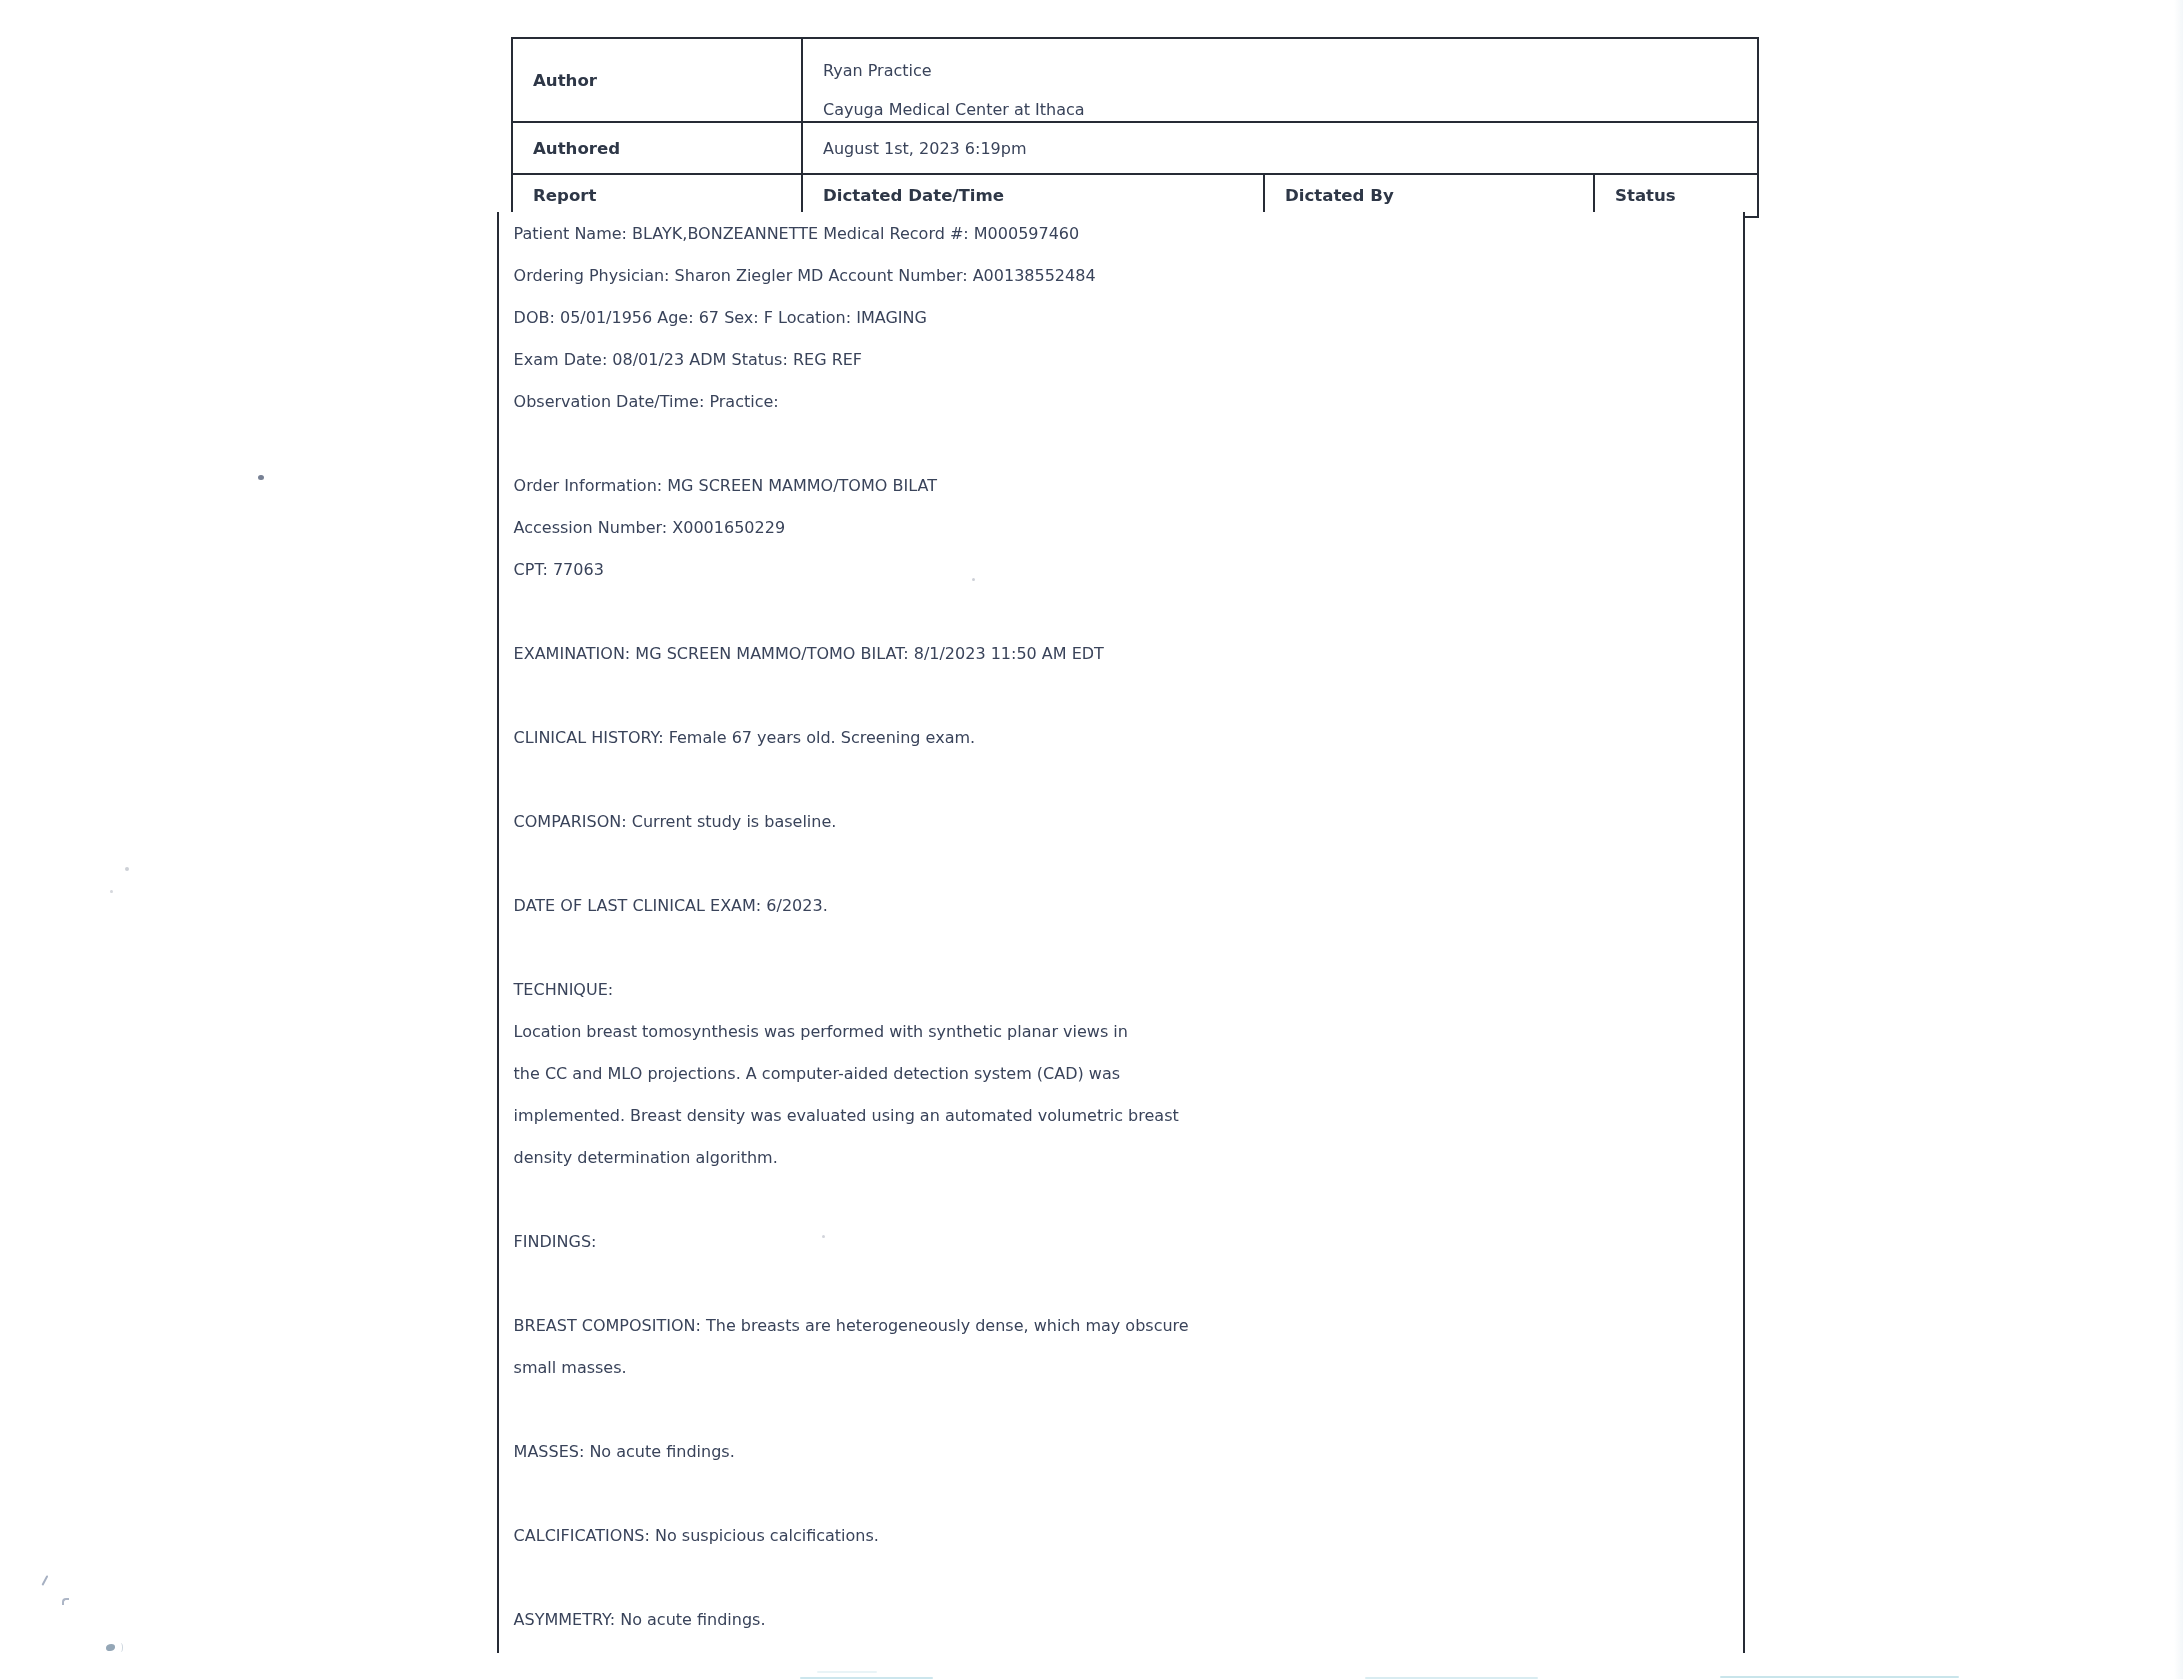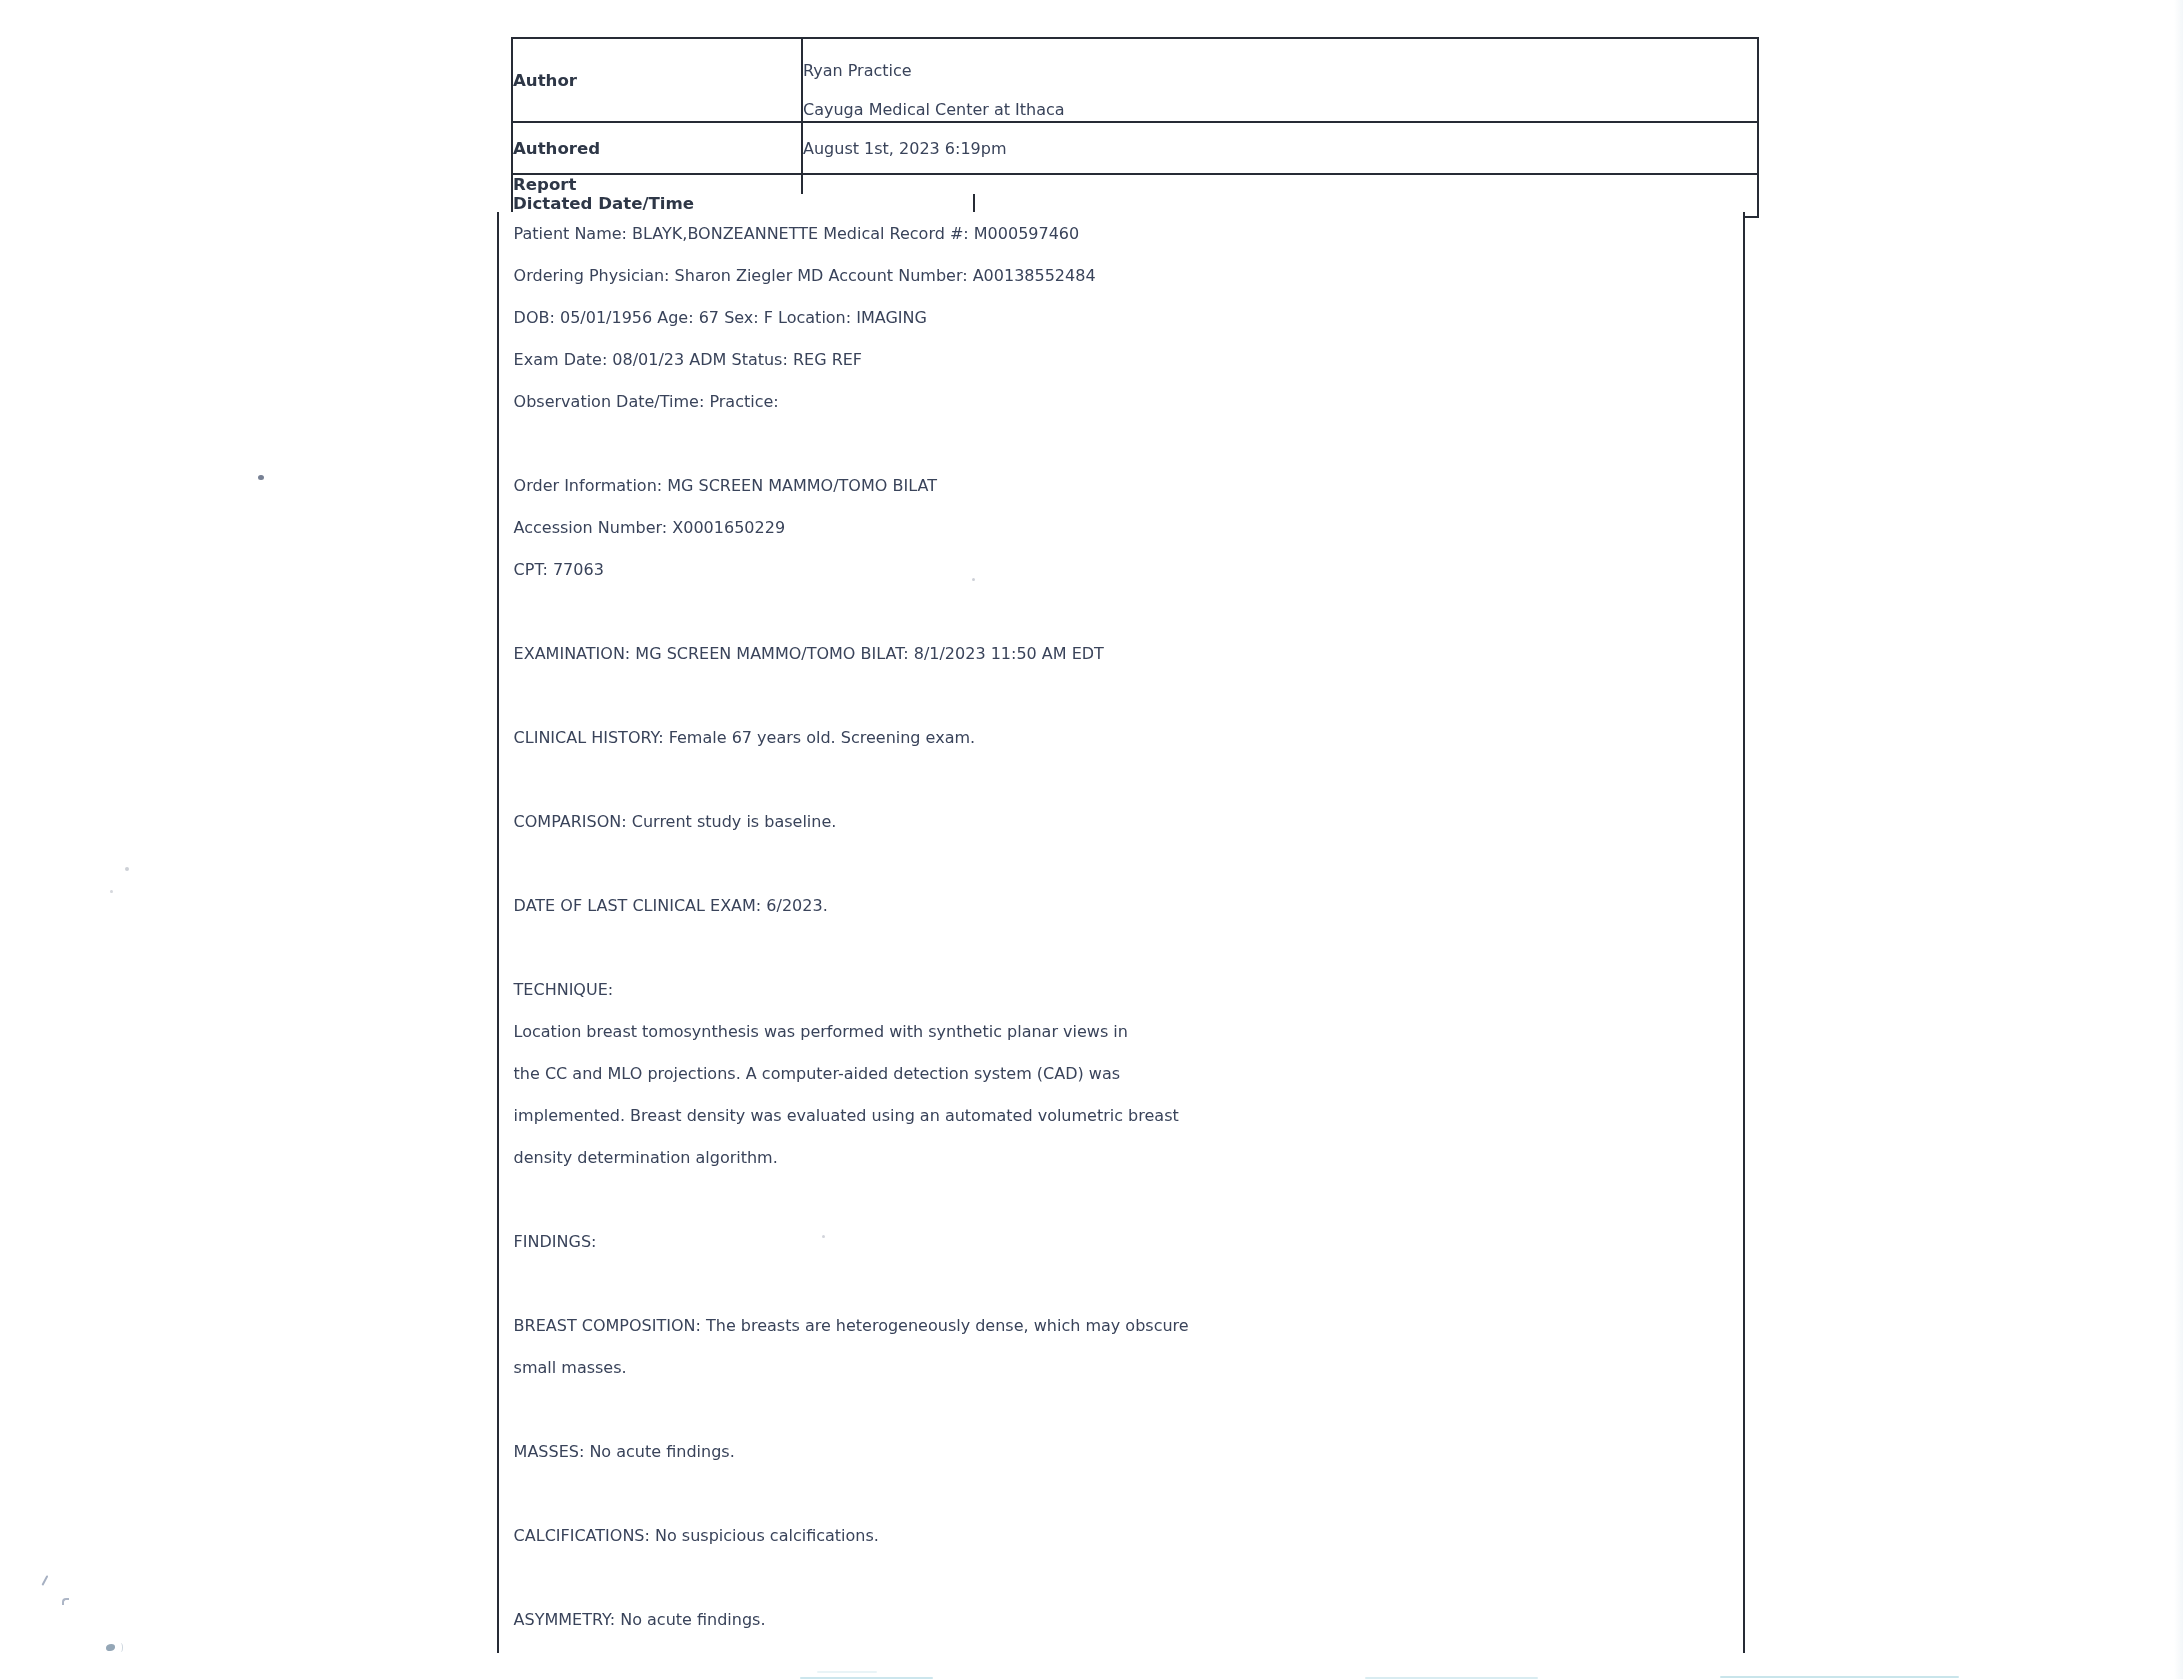--- a/index.html
+++ b/index.html
@@ -24,34 +24,34 @@
     position:absolute;
     left:511px; top:37px;
     width:1248px;
     border:2px solid var(--border);
     background:var(--paper);
   }
   .trow{display:flex;border-bottom:2px solid var(--border);}
   .trow:last-child{border-bottom:none;}
   .tcell{
     border-right:2px solid var(--border);
-    padding-left:0;
+    padding-left:20px;
     display:flex;
     flex-direction:column;
     justify-content:center;
     font-size:16px;
     color:var(--ink);
     overflow:hidden;
   }
   .tcell:last-child{border-right:none;}
   .tcell.label{font-weight:bold;font-size:16.6px;color:var(--ink-bold);}
   .col-1{width:290px;flex:none;}
   .row-author{height:84px;}
   .row-authored{height:52px;}
-  .row-report{height:41px;flex-direction:column;}
+  .row-report{height:41px;}
   .author-value{justify-content:flex-start;padding-top:12px;}
   .author-value .vline{line-height:39px;height:39px;white-space:nowrap;}
   .col-dt{width:462px;flex:none;}
   .col-db{width:330px;flex:none;}
   .col-st{flex:1;}
   
   .report-body{
     position:absolute;
     left:497px; top:212px;
     width:1248px;

